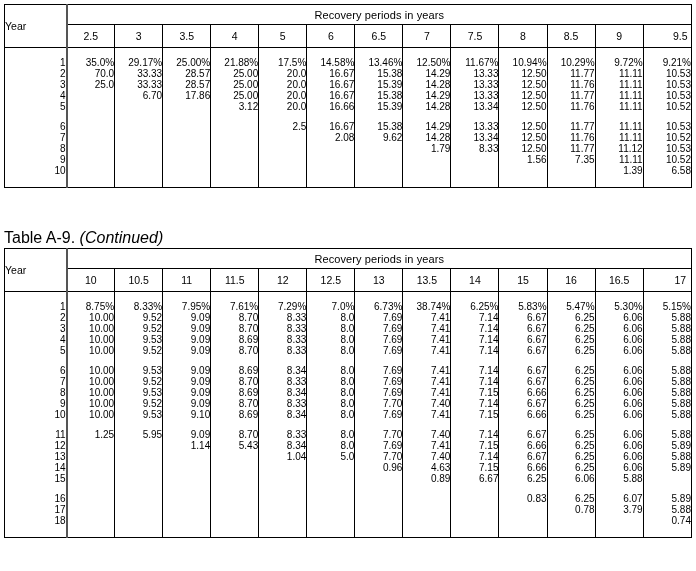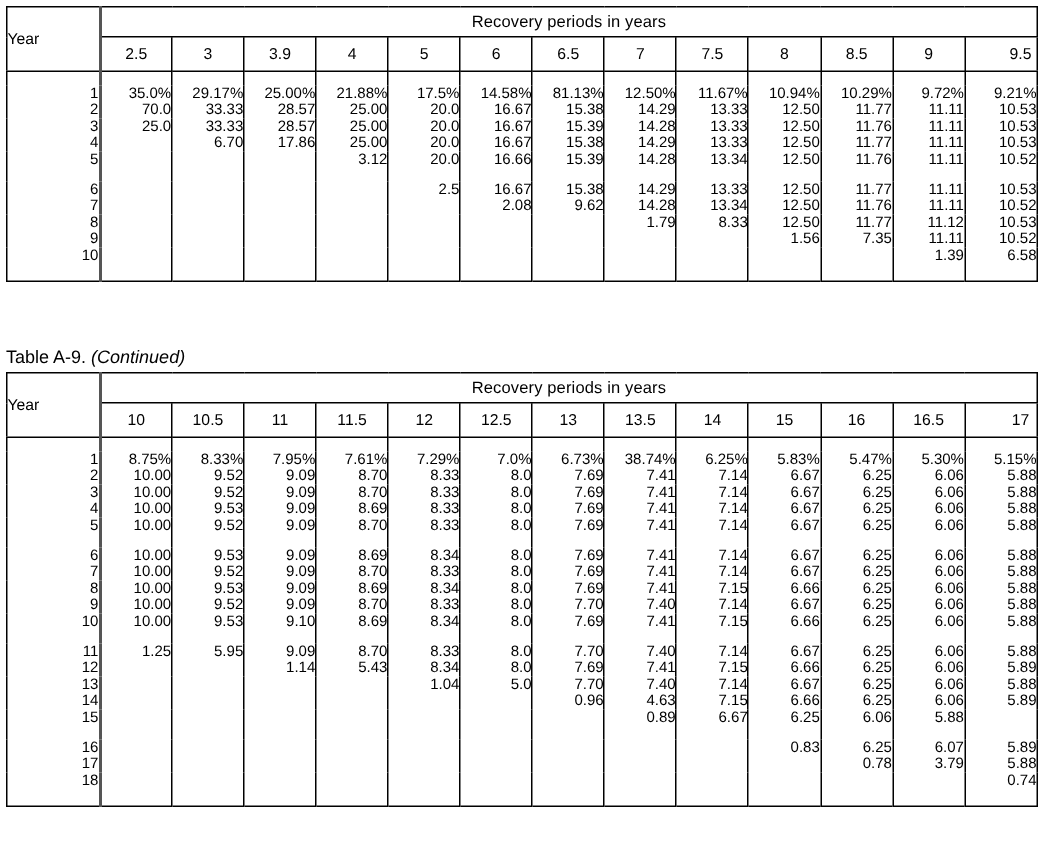--- a/index.html
+++ b/index.html
@@ -82,21 +82,21 @@
     white-space: nowrap;
   }
   .val.last { border-right: none; }
 
   
   tr.gap td { height: 9px; line-height: 9px; }
   tr.tail td { height: 11px; line-height: 11px; }
 
   
   .caption {
-    font-size: 12px;
+    font-size: 16px;
     line-height: 14px;
     white-space: nowrap;
   }
   .caption .cont { font-style: italic; }
 
   
   #table-one { position: absolute; left: 4px; top: 4px;  width: 688px; }
   #caption-two { position: absolute; left: 4px; top: 231px; }
   #table-two { position: absolute; left: 4px; top: 248px; width: 688px; }
 </style>
@@ -111,21 +111,21 @@
       <col span="13" style="width:48px">
     </colgroup>
     <thead>
       <tr>
         <td class="hdr-year" rowspan="2">Year</td>
         <td class="hdr-span" colspan="13">Recovery periods in years</td>
       </tr>
       <tr>
           <td class="hdr-col">2.5</td>
           <td class="hdr-col">3</td>
-          <td class="hdr-col">3.9</td>
+          <td class="hdr-col">3.5</td>
           <td class="hdr-col">4</td>
           <td class="hdr-col">5</td>
           <td class="hdr-col">6</td>
           <td class="hdr-col">6.5</td>
           <td class="hdr-col">7</td>
           <td class="hdr-col">7.5</td>
           <td class="hdr-col">8</td>
           <td class="hdr-col">8.5</td>
           <td class="hdr-col">9</td>
           <td class="hdr-col last">9.5</td>
@@ -149,21 +149,21 @@
           <td class="val last">&nbsp;</td>
         </tr>
         <tr>
           <td class="yr">1</td>
           <td class="val">35.0%</td>
           <td class="val">29.17%</td>
           <td class="val">25.00%</td>
           <td class="val">21.88%</td>
           <td class="val">17.5%</td>
           <td class="val">14.58%</td>
-          <td class="val">81.13%</td>
+          <td class="val">13.46%</td>
           <td class="val">12.50%</td>
           <td class="val">11.67%</td>
           <td class="val">10.94%</td>
           <td class="val">10.29%</td>
           <td class="val">9.72%</td>
           <td class="val last">9.21%</td>
         </tr>
         <tr>
           <td class="yr">2</td>
           <td class="val">70.0</td>

